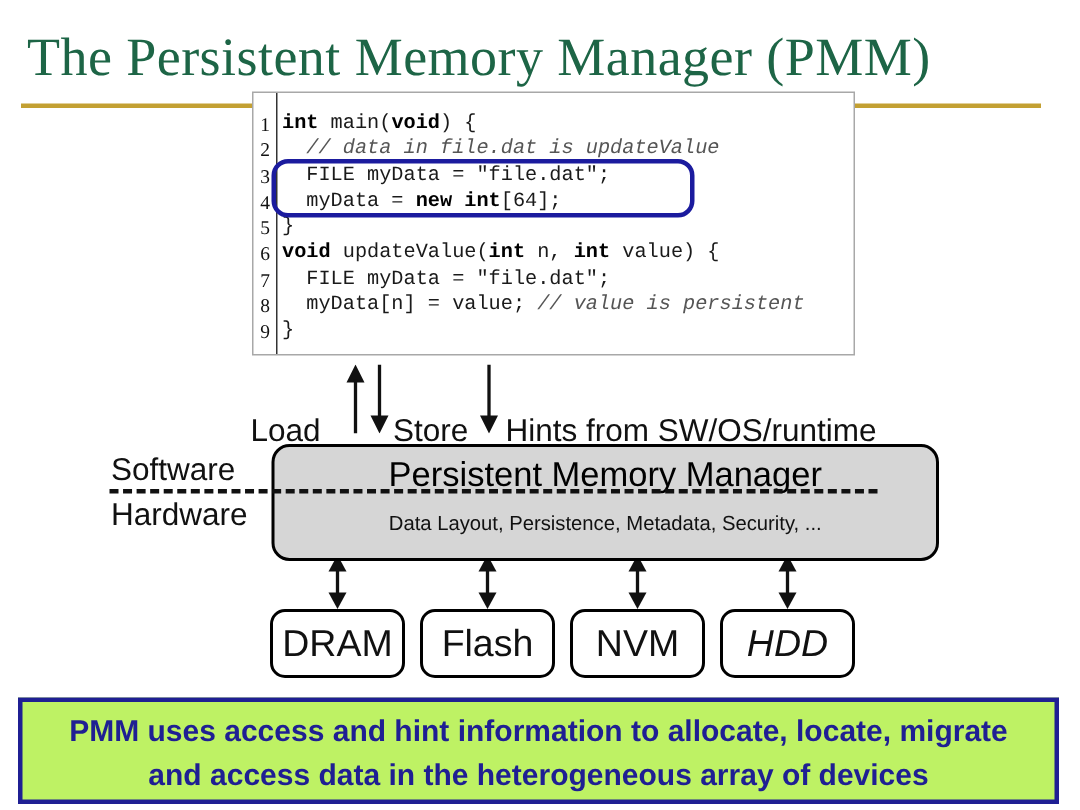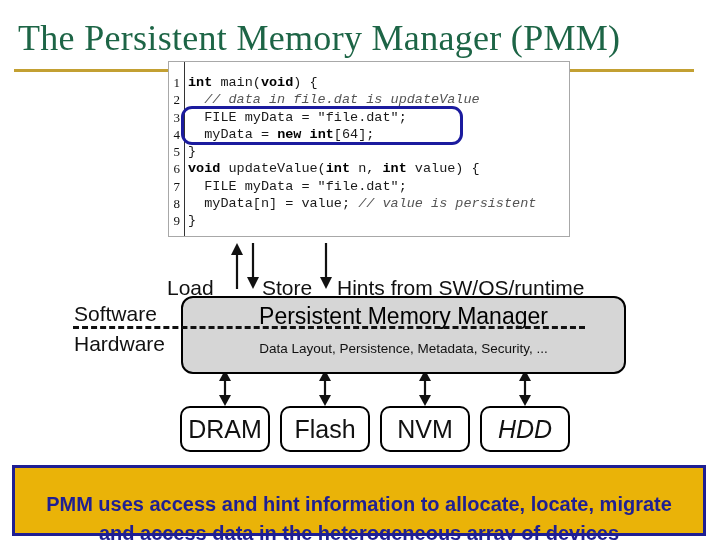--- a/index.html
+++ b/index.html
@@ -62,22 +62,22 @@
   .device-box {
     top:406px; width:90px; height:46px;
     background:#fff; border:2.5px solid #000; border-radius:10px;
     display:flex; align-items:center; justify-content:center;
     font-size:25px; color:#111; z-index:2;
   }
 
   
   .callout {
     left:12px; top:465px; width:694px; height:71px;
-    border:3px solid var(--navy,#1f1f93); background:#eab308;
-    text-align:center; padding-top:22px;
+    border:3px solid var(--navy,#1f1f93); background:#bef264;
+    text-align:center; padding-top:6px;
   }
   .callout div {
     font-size:20px; font-weight:bold; line-height:29px; color:var(--navy,#1f1f93);
   }
 </style>
 </head>
 <body>
 
 <div class="slide">
 

